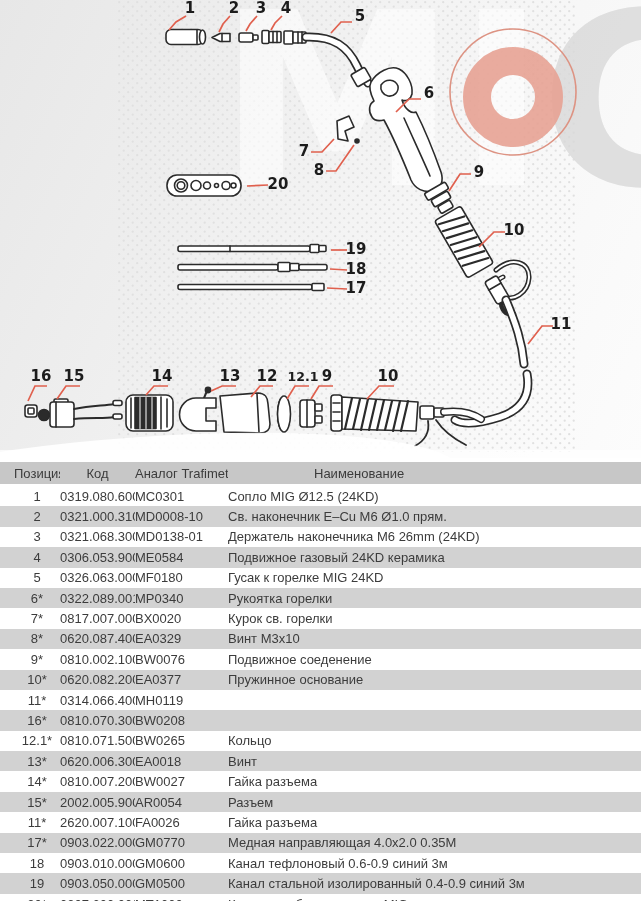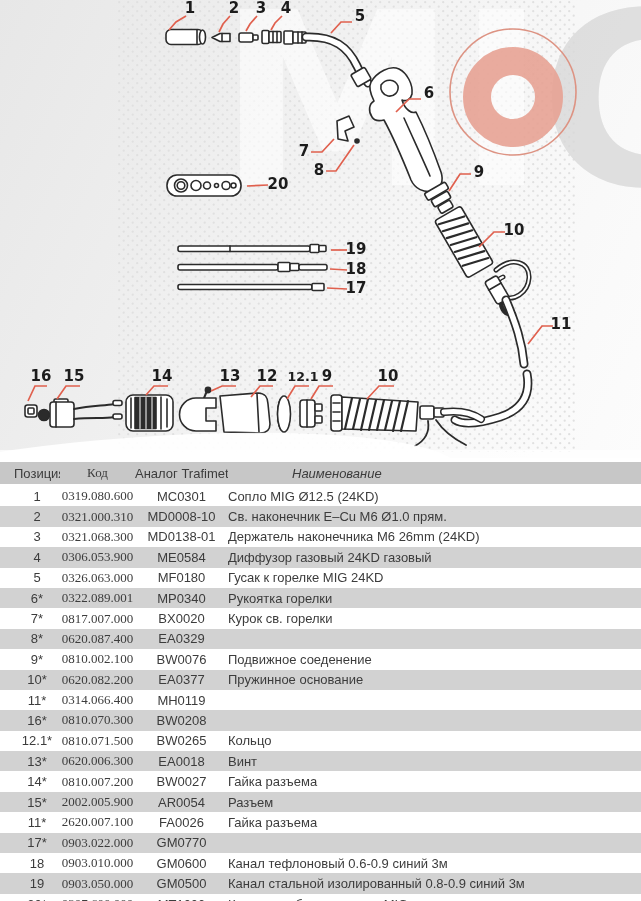--- a/index.html
+++ b/index.html
@@ -15,24 +15,24 @@
   .wm{font-family:"DejaVu Sans",sans-serif;font-weight:bold;}
 
   
   .parts-table{position:absolute;top:462px;left:0;width:641px;color:var(--table-text,#3c3c3c);font-size:13px;}
   .thead,.trow{display:grid;grid-template-columns:60px 75px 93px 1fr;align-items:center;}
   .thead{height:22px;background:var(--header-bg,#c7c7c7);margin-bottom:2px;}
   .trow{height:20.4px;background:#ffffff;}
   .trow.alt{background:var(--stripe-bg,#d2d2d2);}
   .tcell,.hcell{white-space:nowrap;overflow:hidden;}
   .c0{padding-left:14px;text-align:center;}
-  .c1{text-align:center;font-family:Liberation Serif, serif;}
-  .c2{text-align:center;}
+  .c1{text-align:center;}
+  .c2{}
   .c3{text-align:left;}
-  .hcell.c3{padding-left:64px;font-style:italic;}
+  .hcell.c3{padding-left:86px;}
 </style>
 </head>
 <body>
 
 <div class="stage">
 
   <div class="diagram-wrap">
   <svg width="641" height="458" viewBox="0 0 641 458">
     <defs>
       <pattern id="dots" width="9" height="9" patternUnits="userSpaceOnUse">
@@ -323,21 +323,21 @@
         <div class="trow">
           <div class="tcell c0">3</div>
           <div class="tcell c1">0321.068.300</div>
           <div class="tcell c2">MD0138-01</div>
           <div class="tcell c3">Держатель наконечника M6 26mm (24KD)</div>
         </div>
         <div class="trow alt">
           <div class="tcell c0">4</div>
           <div class="tcell c1">0306.053.900</div>
           <div class="tcell c2">ME0584</div>
-          <div class="tcell c3">Диффузор газовый 24KD газовый</div>
+          <div class="tcell c3">Подвижное газовый 24KD керамика</div>
         </div>
         <div class="trow">
           <div class="tcell c0">5</div>
           <div class="tcell c1">0326.063.000</div>
           <div class="tcell c2">MF0180</div>
           <div class="tcell c3">Гусак к горелке MIG 24KD</div>
         </div>
         <div class="trow alt">
           <div class="tcell c0">6*</div>
           <div class="tcell c1">0322.089.001</div>
@@ -347,20 +347,21 @@
         <div class="trow">
           <div class="tcell c0">7*</div>
           <div class="tcell c1">0817.007.000</div>
           <div class="tcell c2">BX0020</div>
           <div class="tcell c3">Курок св. горелки</div>
         </div>
         <div class="trow alt">
           <div class="tcell c0">8*</div>
           <div class="tcell c1">0620.087.400</div>
           <div class="tcell c2">EA0329</div>
+          <div class="tcell c3">Винт M3x10</div>
         </div>
         <div class="trow">
           <div class="tcell c0">9*</div>
           <div class="tcell c1">0810.002.100</div>
           <div class="tcell c2">BW0076</div>
           <div class="tcell c3">Подвижное соеденение</div>
         </div>
         <div class="trow alt">
           <div class="tcell c0">10*</div>
           <div class="tcell c1">0620.082.200</div>
@@ -404,32 +405,33 @@
         <div class="trow">
           <div class="tcell c0">11*</div>
           <div class="tcell c1">2620.007.100</div>
           <div class="tcell c2">FA0026</div>
           <div class="tcell c3">Гайка разъема</div>
         </div>
         <div class="trow alt">
           <div class="tcell c0">17*</div>
           <div class="tcell c1">0903.022.000</div>
           <div class="tcell c2">GM0770</div>
+          <div class="tcell c3">Медная направляющая 4.0x2.0 0.35М</div>
         </div>
         <div class="trow">
           <div class="tcell c0">18</div>
           <div class="tcell c1">0903.010.000</div>
           <div class="tcell c2">GM0600</div>
           <div class="tcell c3">Канал тефлоновый 0.6-0.9 синий 3м</div>
         </div>
         <div class="trow alt">
           <div class="tcell c0">19</div>
           <div class="tcell c1">0903.050.000</div>
           <div class="tcell c2">GM0500</div>
-          <div class="tcell c3">Канал стальной изолированный 0.8-0.9 синий 3м</div>
+          <div class="tcell c3">Канал стальной изолированный 0.4-0.9 синий 3м</div>
         </div>
         <div class="trow">
           <div class="tcell c0">20*</div>
           <div class="tcell c1">0307.600.000</div>
           <div class="tcell c2">MT1000</div>
           <div class="tcell c3">Ключ для сборки горелки MIG</div>
         </div>
       </div>
   </div>
 

